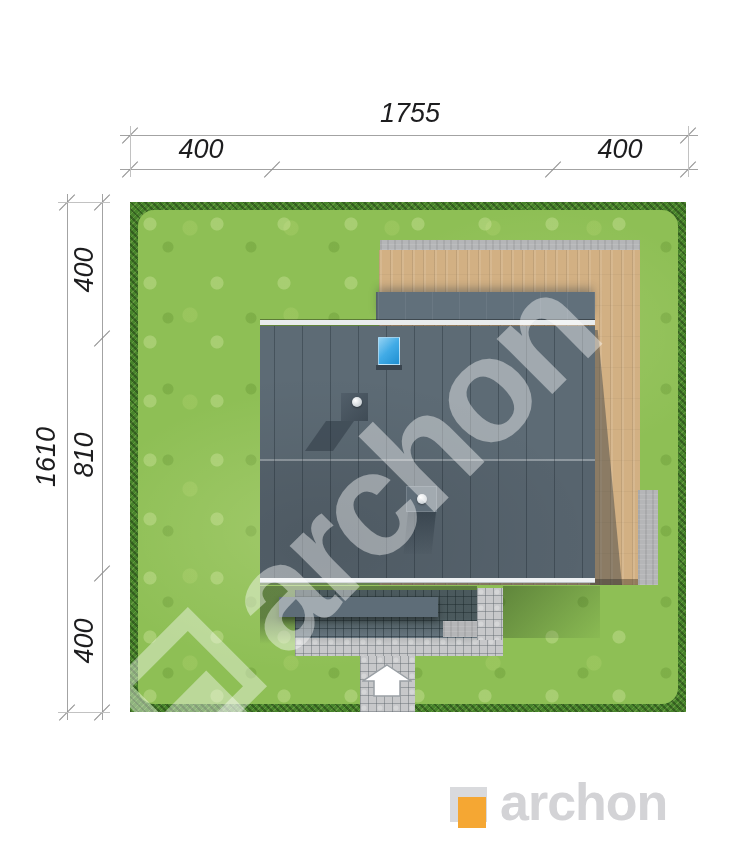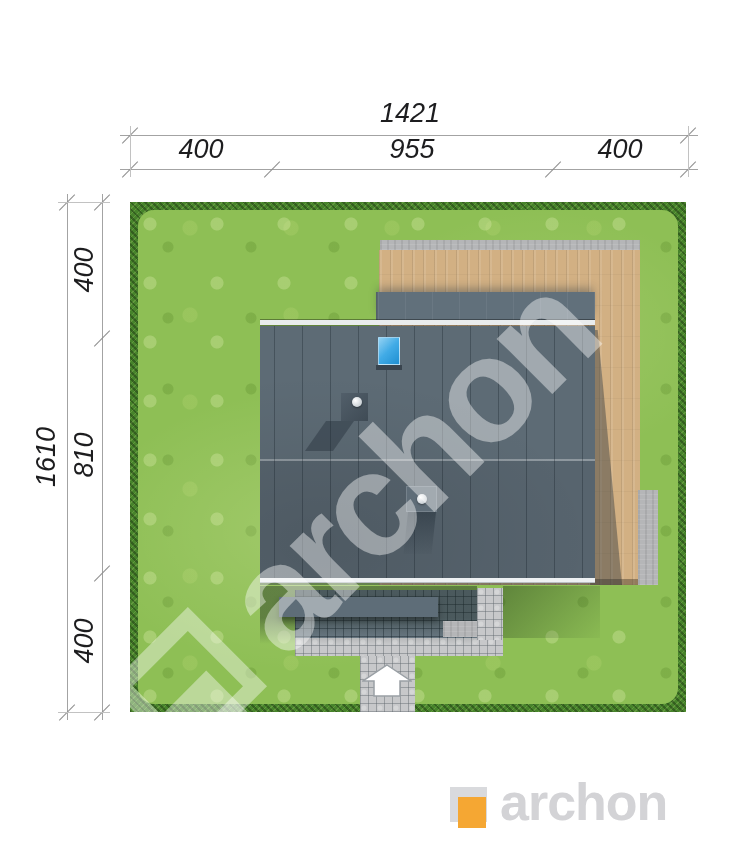--- a/index.html
+++ b/index.html
@@ -93,27 +93,26 @@
   #footer-sq-gray { position:absolute; left:450px; top:787px; width:37px; height:35px; background:#d9dadd; }
   #footer-sq-orange { position:absolute; left:458px; top:797px; width:28px; height:31px; }
   #footer-text { position:absolute; left:500px; top:776px; font-size:52px; font-weight:bold;
       letter-spacing:-1px; color:#d3d3d6; line-height:52px; }
 </style>
 </head>
 <body>
 
 <div id="canvas">
 
-  <div class="dim-label" style="left:310px; top:98px; width:200px;">1421</div>
+  <div class="dim-label" style="left:310px; top:98px; width:200px;">1755</div>
   <div class="dim-line-h" style="left:120px; top:135px; width:578px;"></div>
   <div class="tick" style="left:119px; top:135px;"></div>
   <div class="tick" style="left:677px; top:135px;"></div>
 
   <div class="dim-label" style="left:141px; top:134px; width:120px;">400</div>
-  <div class="dim-label" style="left:352px; top:134px; width:120px;">955</div>
   <div class="dim-label" style="left:560px; top:134px; width:120px;">400</div>
   <div class="dim-line-h" style="left:120px; top:169px; width:578px;"></div>
   <div class="tick" style="left:119px; top:169px;"></div>
   <div class="tick" style="left:261px; top:169px;"></div>
   <div class="tick" style="left:542px; top:169px;"></div>
   <div class="tick" style="left:677px; top:169px;"></div>
 
   <div class="ext-v" style="left:130px; top:126px; height:51px;"></div>
   <div class="ext-v" style="left:688px; top:126px; height:51px;"></div>
 

